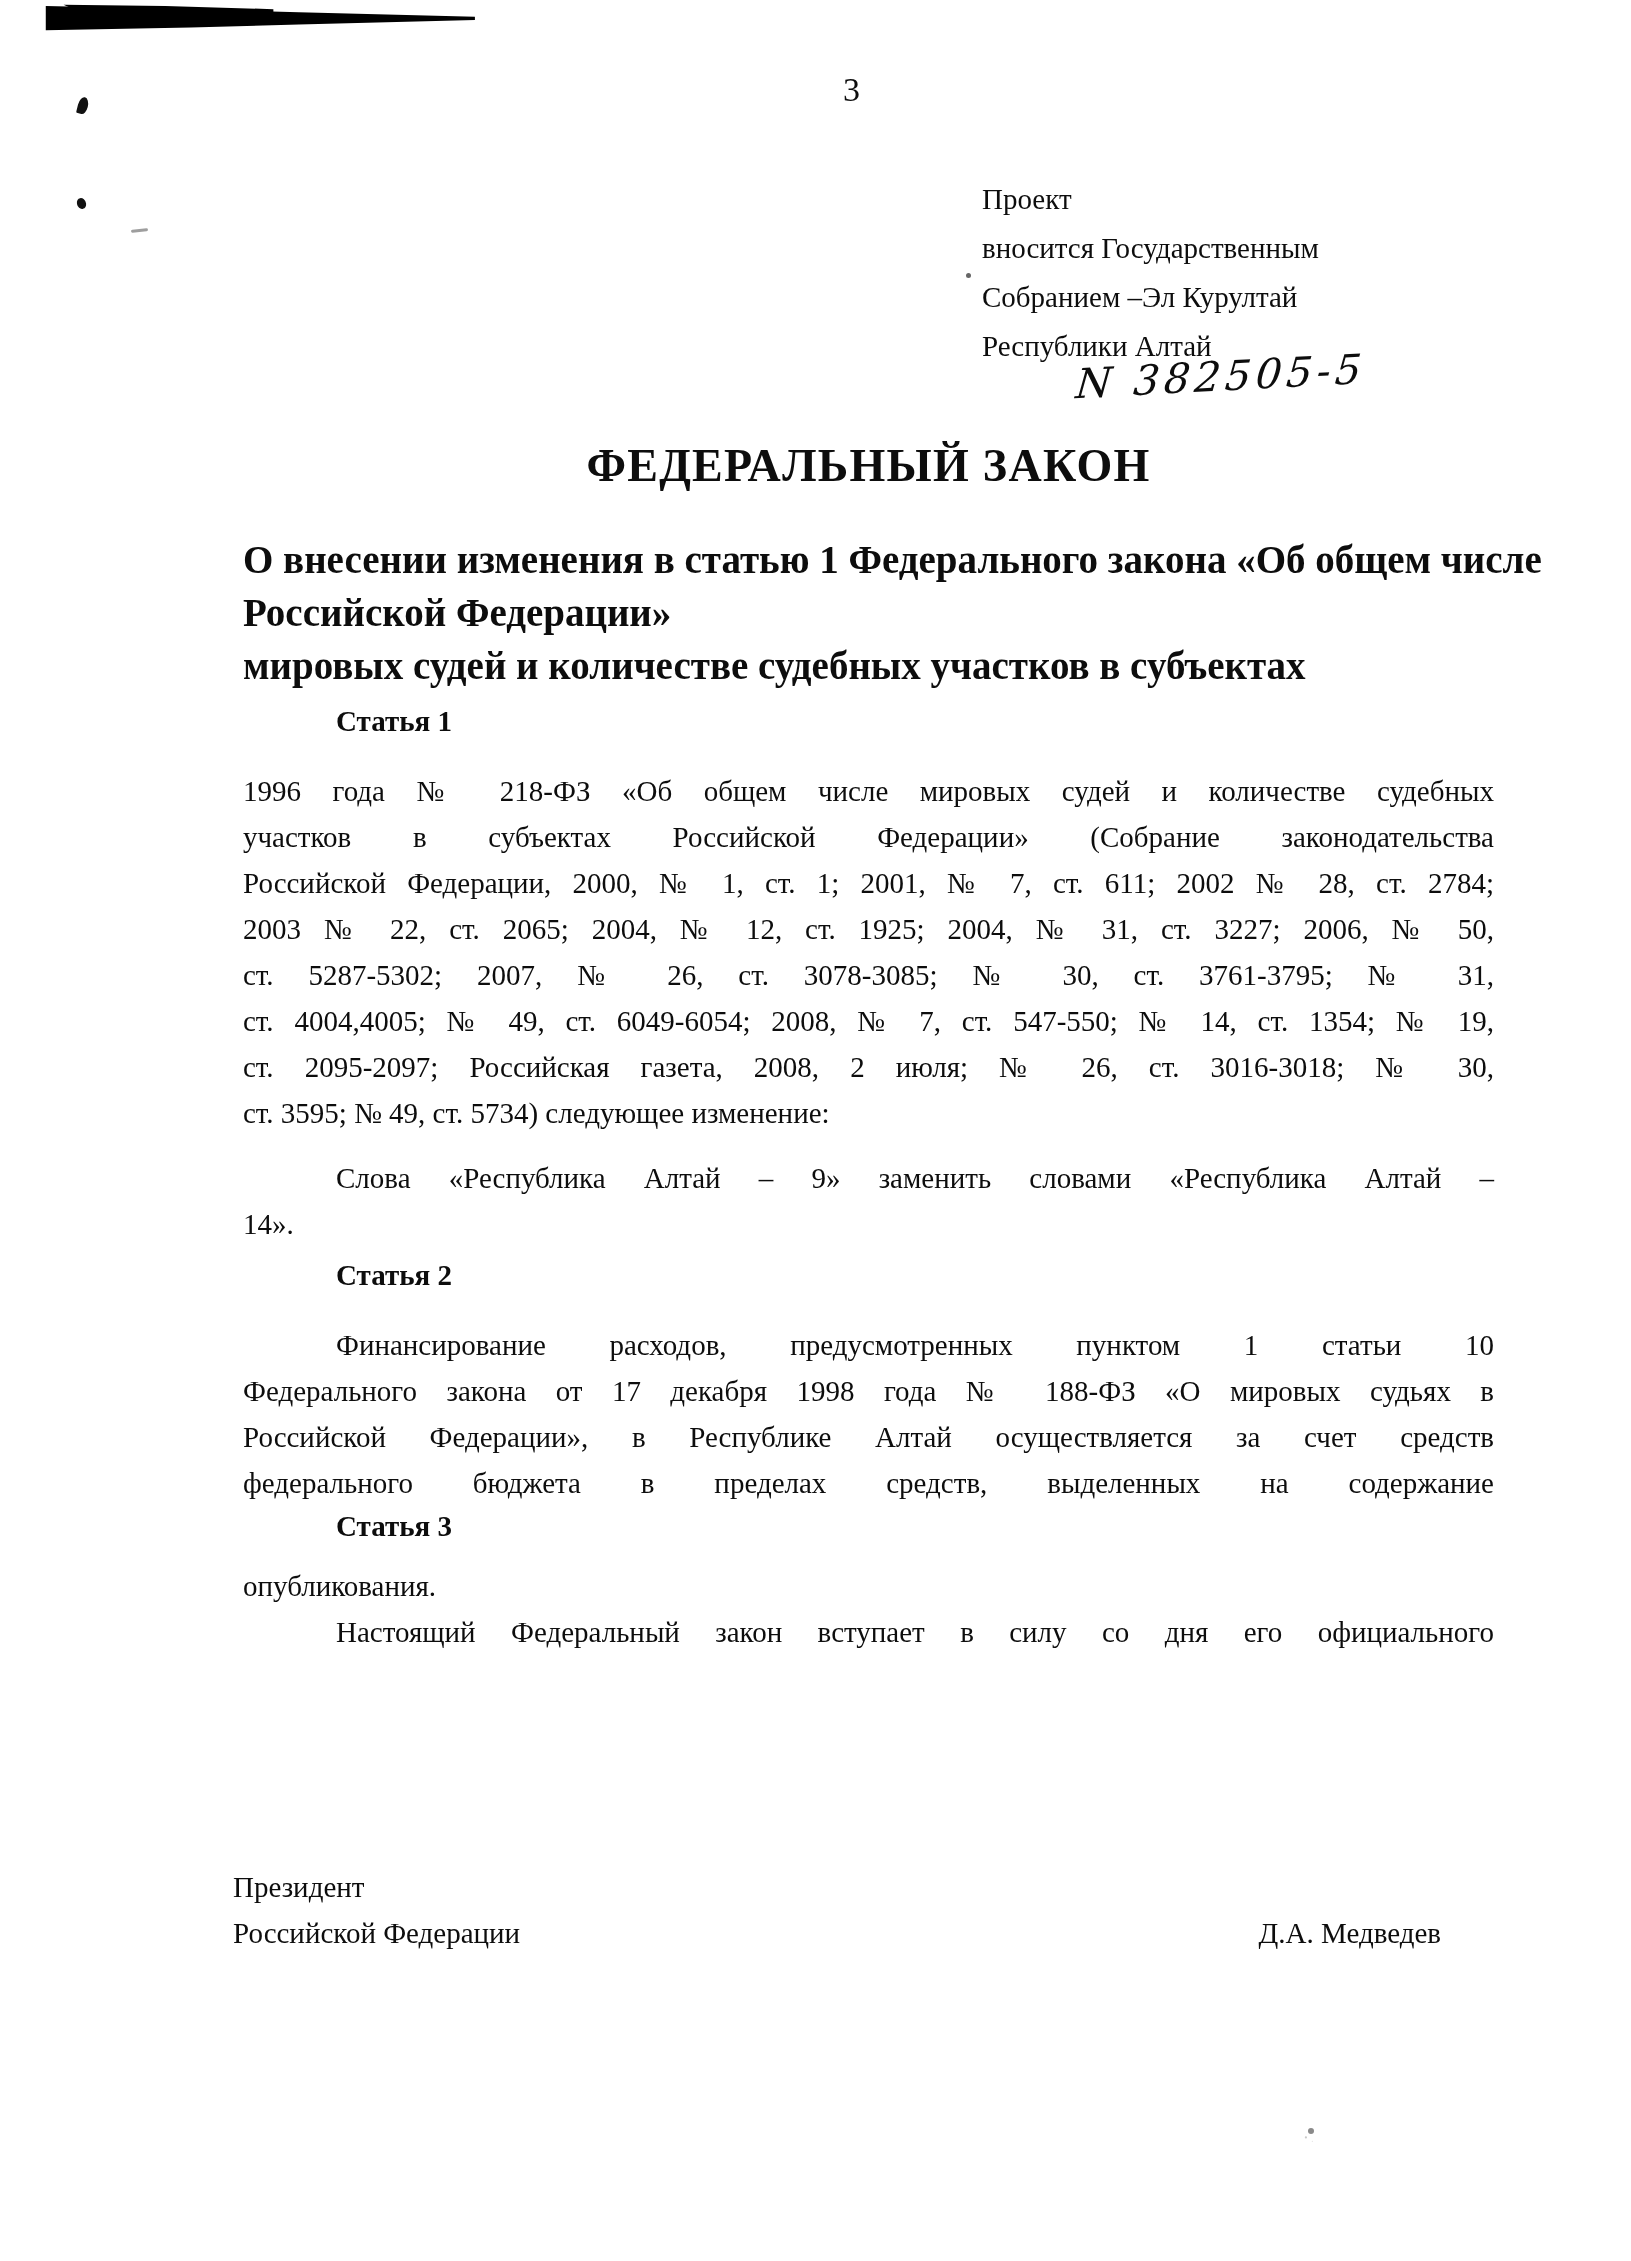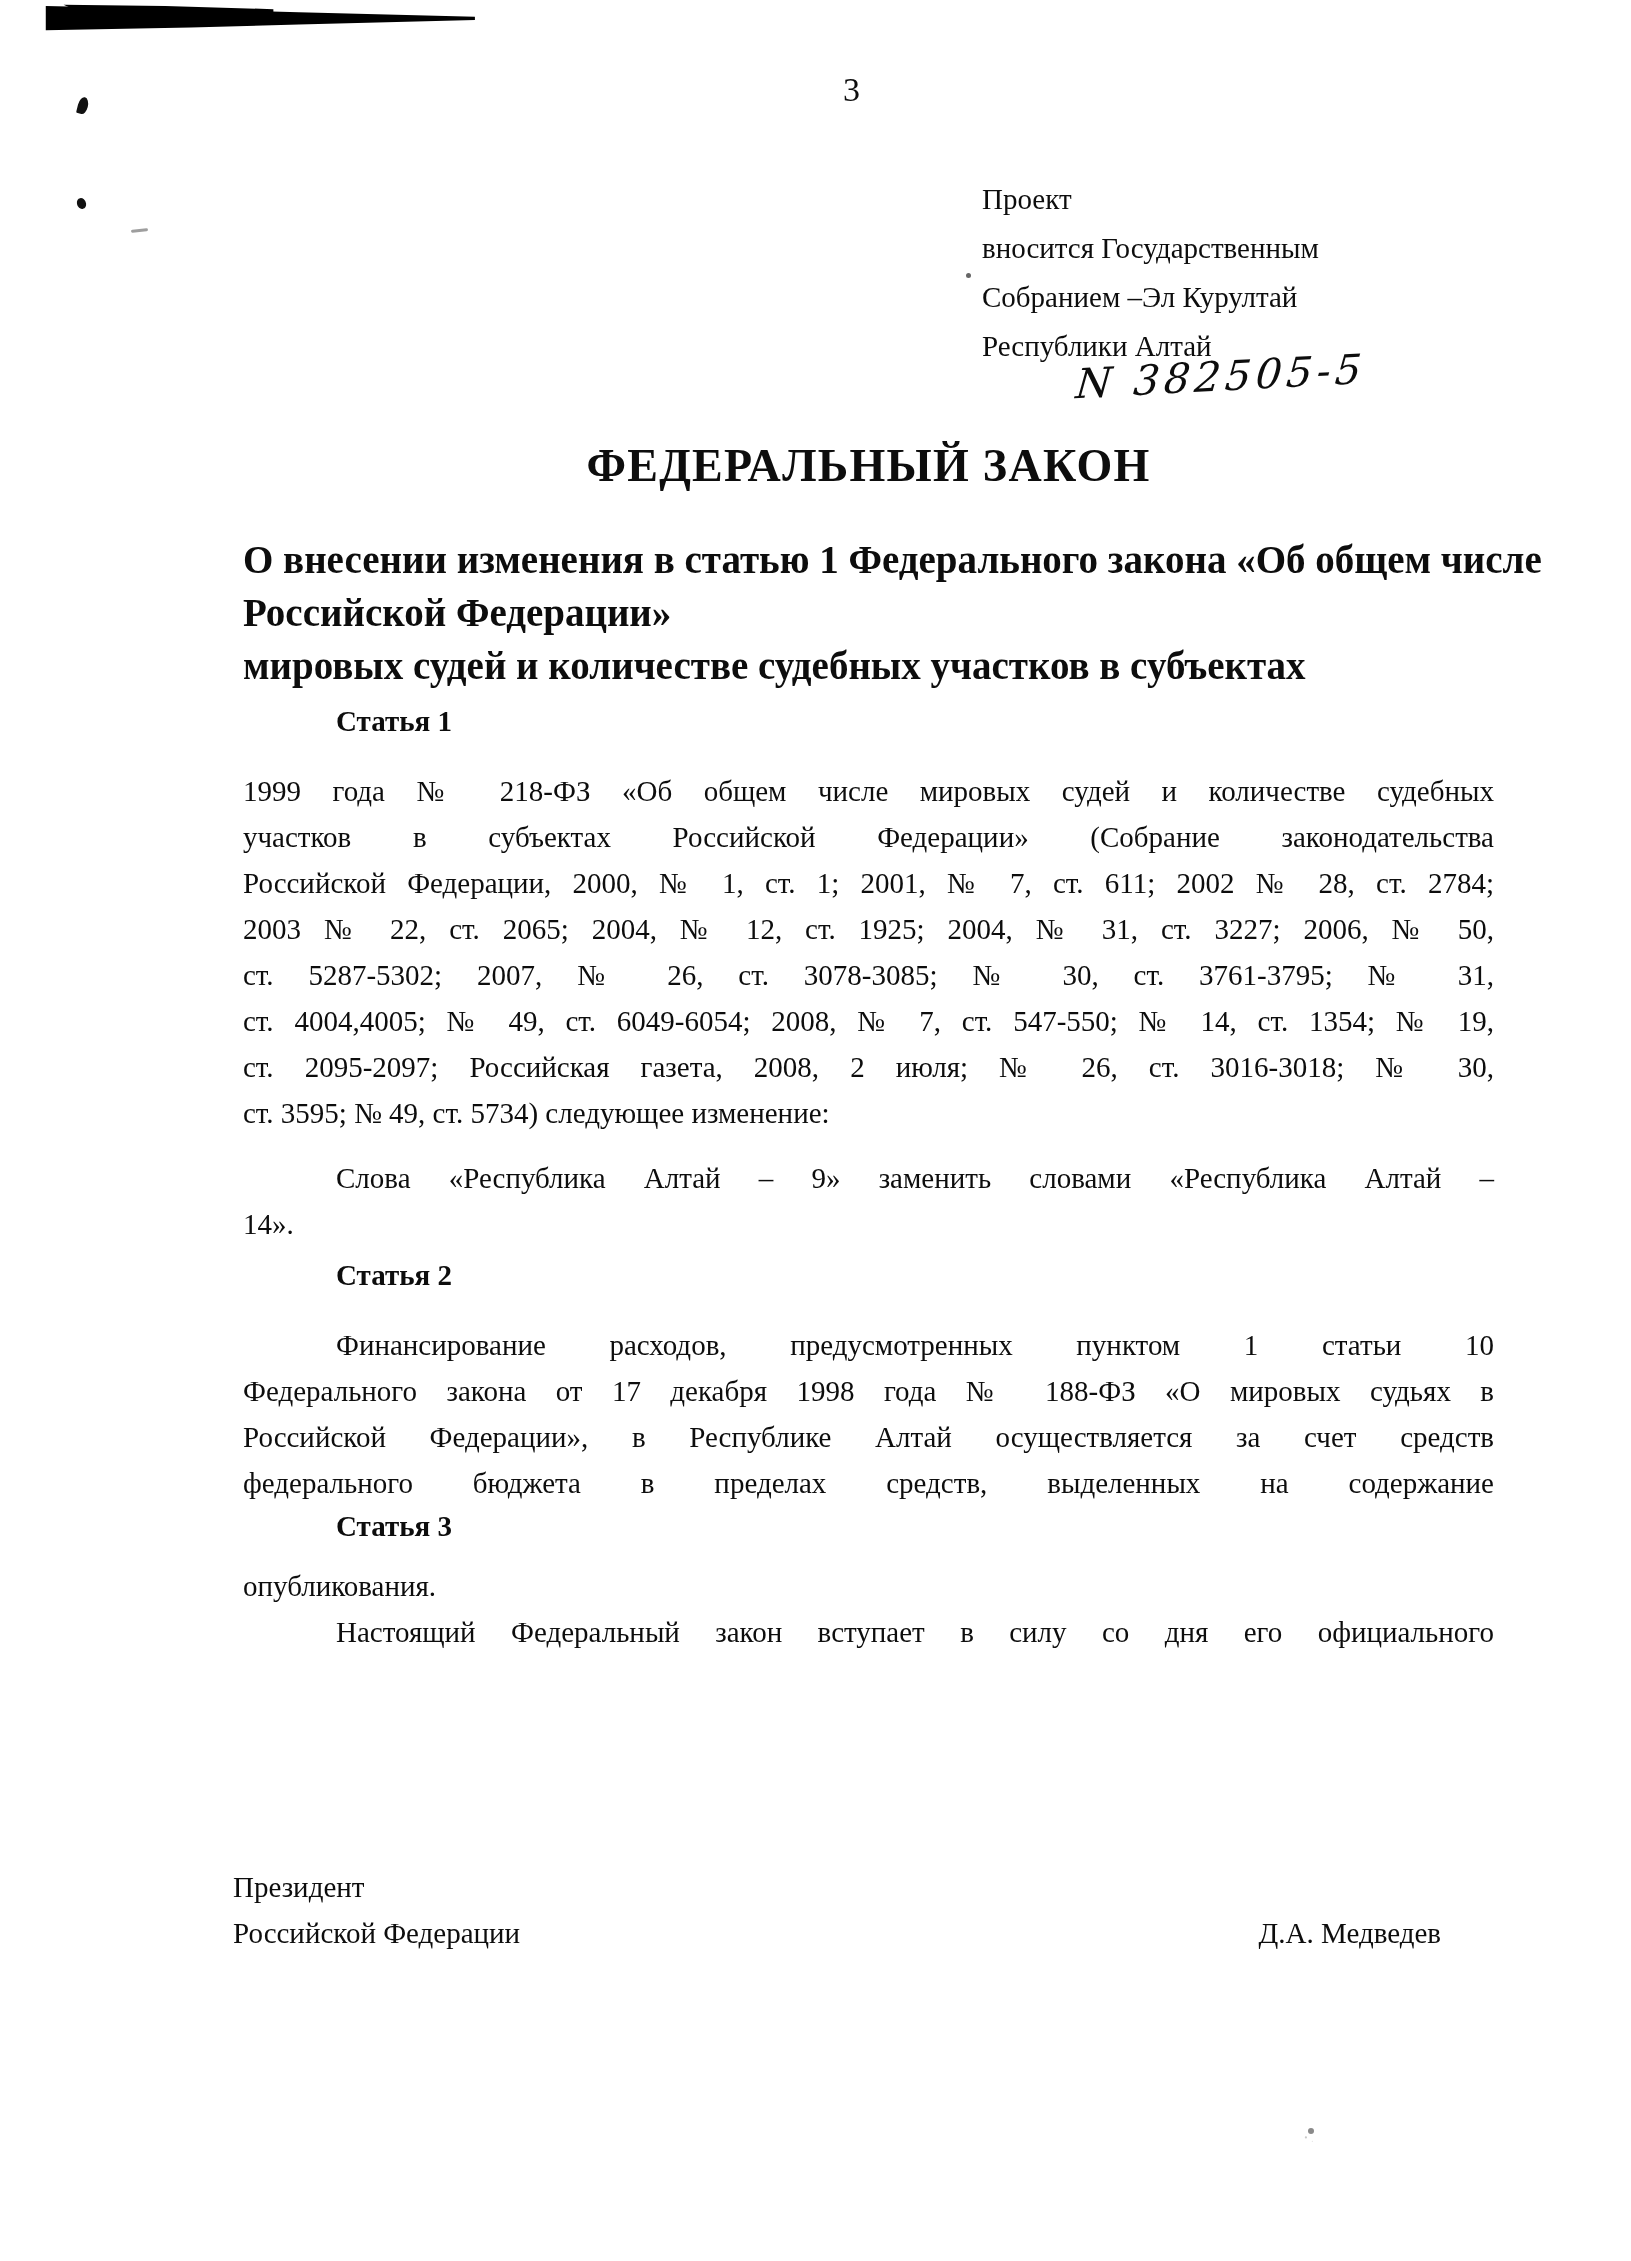--- a/index.html
+++ b/index.html
@@ -183,21 +183,21 @@
   <div class="law-subject">
     <div class="subject-line">О внесении изменения в статью 1 Федерального закона «Об общем числе</div>
     <div class="subject-line">Российской Федерации»</div>
     <div class="subject-line">мировых судей и количестве судебных участков в субъектах</div>
   </div>
 
   <div class="content">
 
     <div class="article-heading" id="heading-1">Статья 1</div>
     <div class="para" id="para-1">
-      <div class="tline">1999 года № 218-ФЗ «Об общем числе мировых судей и количестве судебных</div>
+      <div class="tline">1996 года № 218-ФЗ «Об общем числе мировых судей и количестве судебных</div>
       <div class="tline">участков в субъектах Российской Федерации» (Собрание законодательства</div>
       <div class="tline">Российской Федерации, 2000, № 1, ст. 1; 2001, № 7, ст. 611; 2002 № 28, ст. 2784;</div>
       <div class="tline">2003 № 22, ст. 2065; 2004, № 12, ст. 1925; 2004, № 31, ст. 3227; 2006, № 50,</div>
       <div class="tline">ст. 5287-5302; 2007, № 26, ст. 3078-3085; № 30, ст. 3761-3795; № 31,</div>
       <div class="tline">ст. 4004,4005; № 49, ст. 6049-6054; 2008, № 7, ст. 547-550; № 14, ст. 1354; № 19,</div>
       <div class="tline">ст. 2095-2097; Российская газета, 2008, 2 июля; № 26, ст. 3016-3018; № 30,</div>
       <div class="tline last">ст. 3595; № 49, ст. 5734) следующее изменение:</div>
     </div>
     <div class="para" id="para-2">
       <div class="tline first">Слова «Республика Алтай – 9» заменить словами «Республика Алтай –</div>

